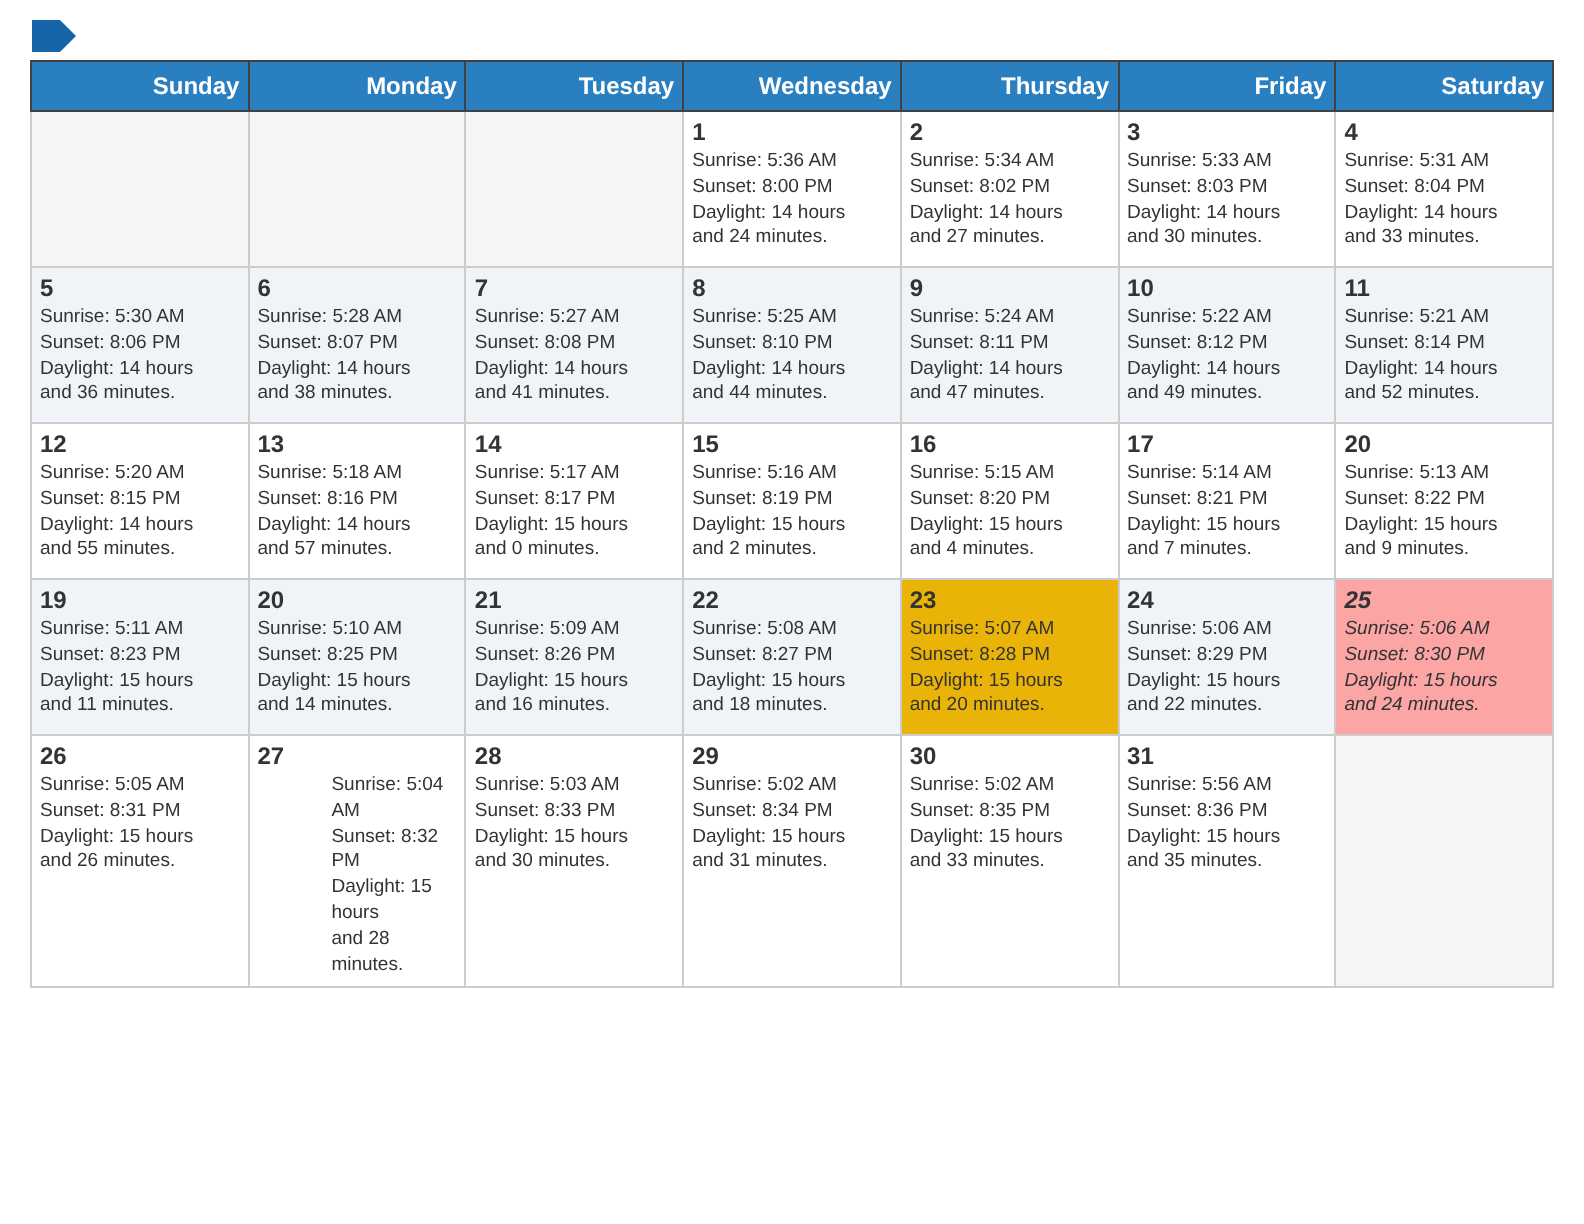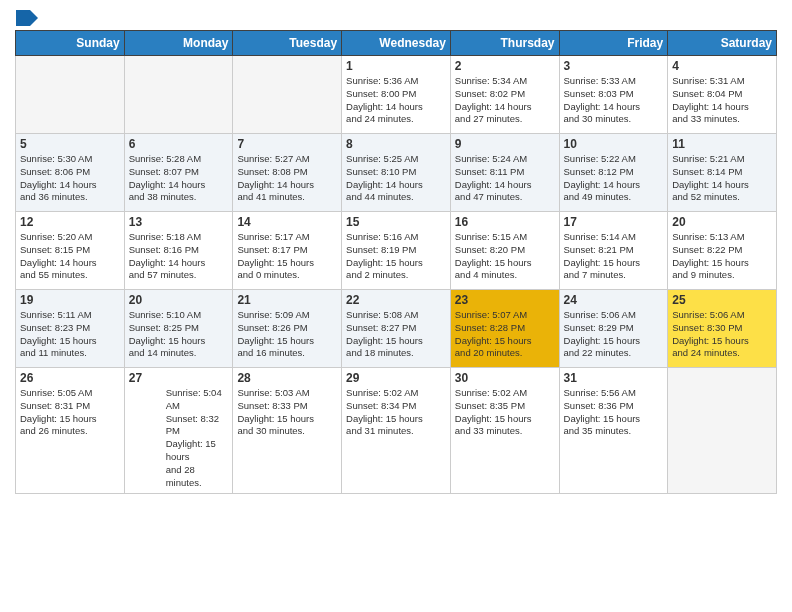--- a/index.html
+++ b/index.html
@@ -292,21 +292,21 @@
 Daylight: 15 hours
 and 20 minutes.</div>
           </td>
           <td style="background: rgb(240, 244, 248);">
             <span class="day-num">24</span>
             <div class="day-info" style="white-space: pre-line;">Sunrise: 5:06 AM
 Sunset: 8:29 PM
 Daylight: 15 hours
 and 22 minutes.</div>
           </td>
-          <td style="background: #fde047;">
+          <td style="background: #fca5a5; font-style: italic;">
             <span class="day-num">25</span>
             <div class="day-info" style="white-space: pre-line;">Sunrise: 5:06 AM
 Sunset: 8:30 PM
 Daylight: 15 hours
 and 24 minutes.</div>
           </td>
         </tr>
         <tr>
           <td>
             <span class="day-num">26</span>

